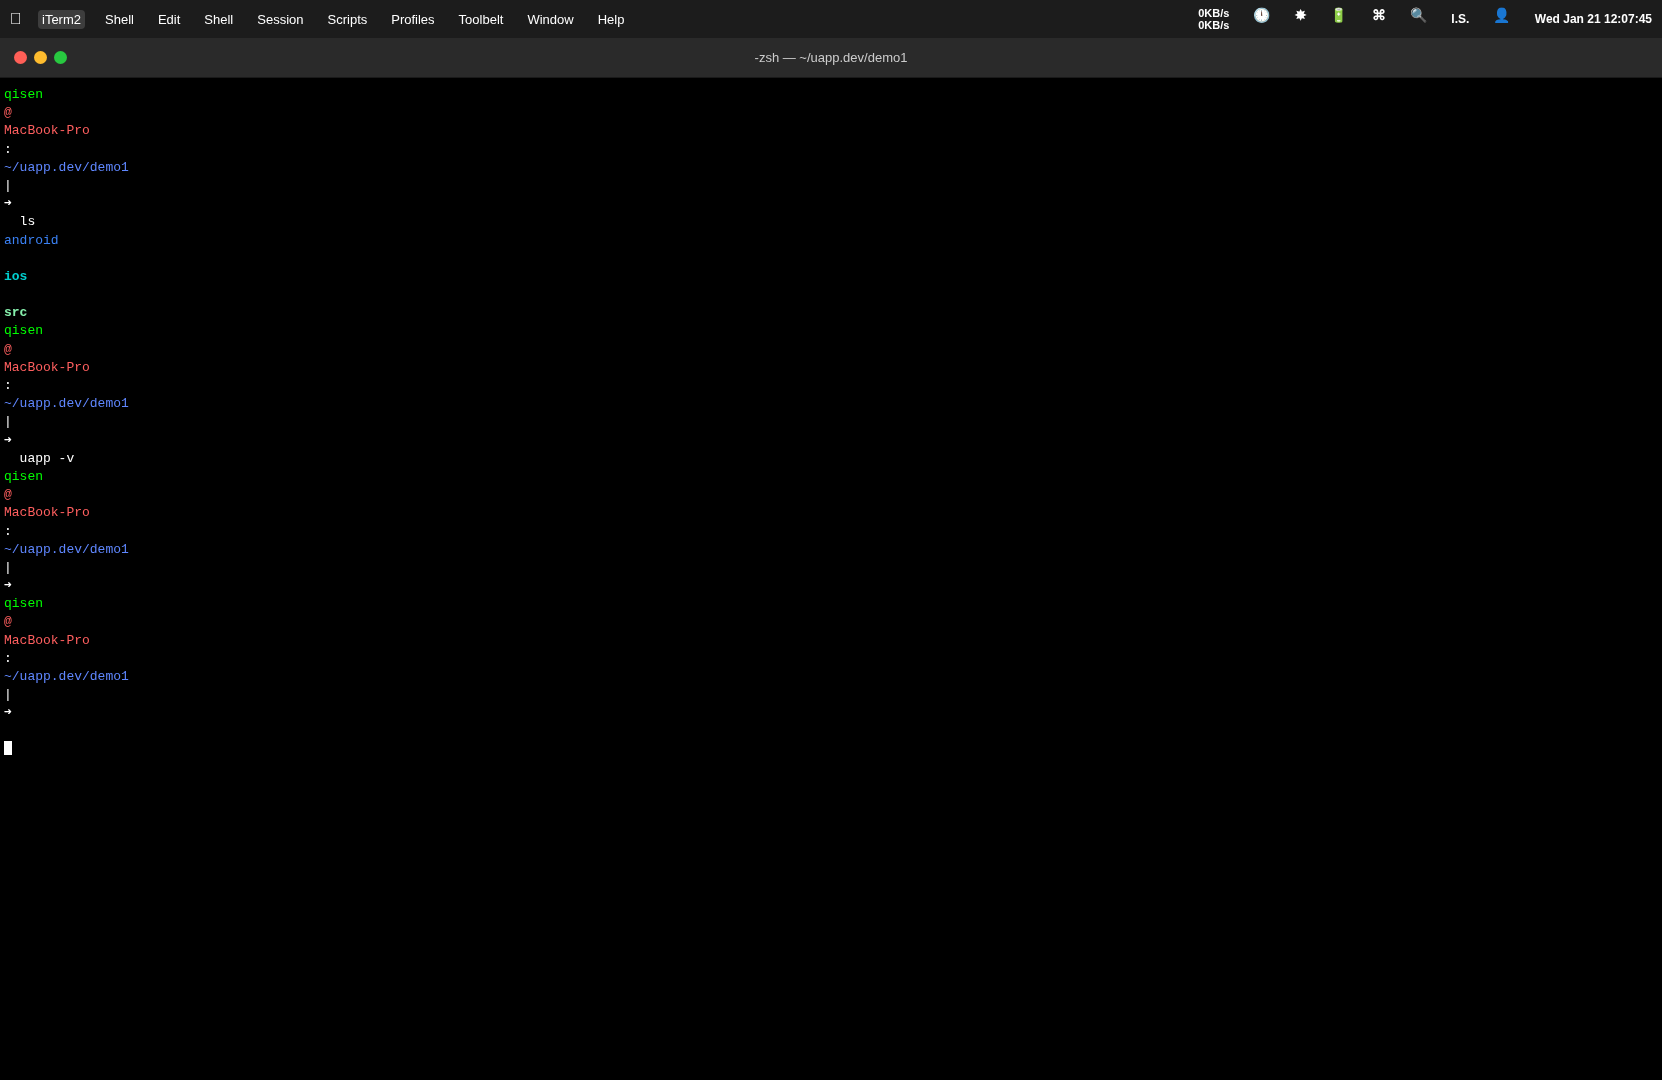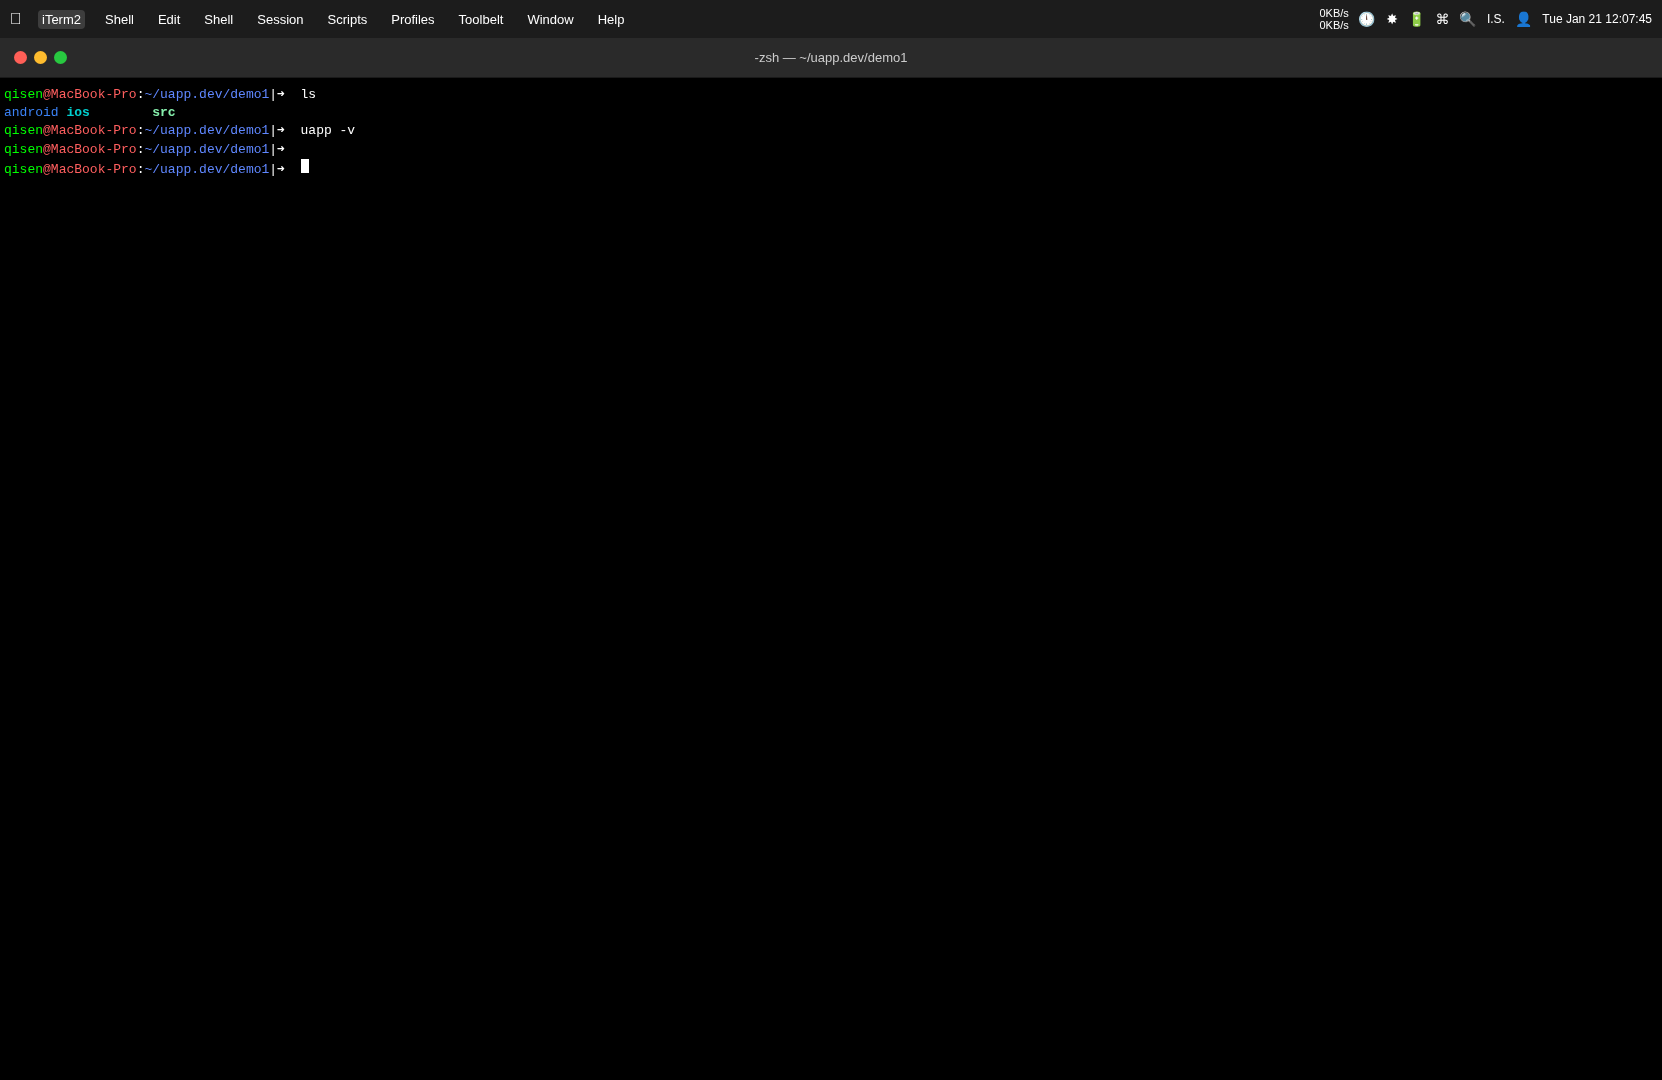--- a/index.html
+++ b/index.html
@@ -45,22 +45,22 @@
       padding: 2px 4px;
     }
 
     .menu-item.active {
       background: rgba(255,255,255,0.15);
       border-radius: 4px;
     }
 
     .menubar-right {
       display: flex;
-      align-items: center;
-      gap: 10px;
+      gap: 24px;
+      font-weight: bold;
     }
 
     .status-item {
       font-size: 12px;
       color: #fff;
       white-space: nowrap;
       display: flex;
       align-items: center;
       gap: 3px;
     }
@@ -125,20 +125,21 @@
       font-family: 'Menlo', 'Monaco', 'Courier New', monospace;
       font-size: 13px;
       line-height: 1.4;
       overflow: hidden;
     }
 
     .term-line {
       display: flex;
       align-items: baseline;
       white-space: pre;
+      flex-direction: column;
     }
 
     .prompt-user {
       color: #00ff00;
     }
 
     .prompt-host {
       color: #ff5f5f;
     }
 
@@ -203,21 +204,21 @@
     <span class="status-item">
       <span style="font-size:11px; color:#fff;">0KB/s<br>0KB/s</span>
     </span>
     <span class="status-icon">🕛</span>
     <span class="status-icon">✸</span>
     <span class="status-icon">🔋</span>
     <span class="status-icon">⌘</span>
     <span class="status-icon">🔍</span>
     <span class="status-item">I.S.</span>
     <span class="status-icon">👤</span>
-    <span class="status-item">Tue Jan 21 12:07:45</span>
+    <span class="status-item">Wed Jan 21 12:07:45</span>
   </div>
 </div>
 
 <div class="terminal-window">
 
   <div class="title-bar">
     <div class="traffic-lights">
       <div class="traffic-light close"></div>
       <div class="traffic-light minimize"></div>
       <div class="traffic-light maximize"></div>

